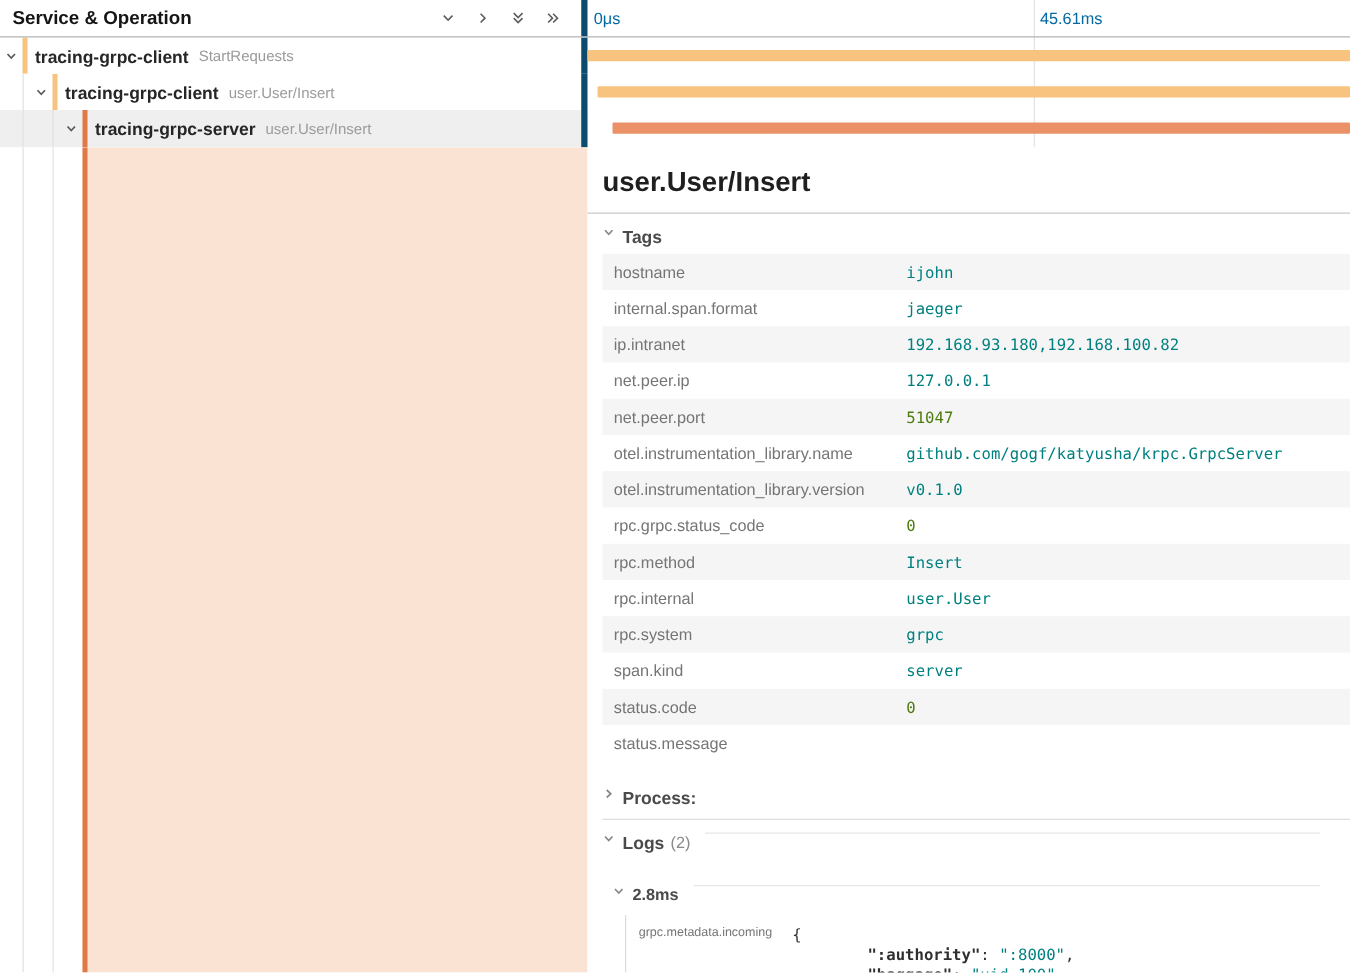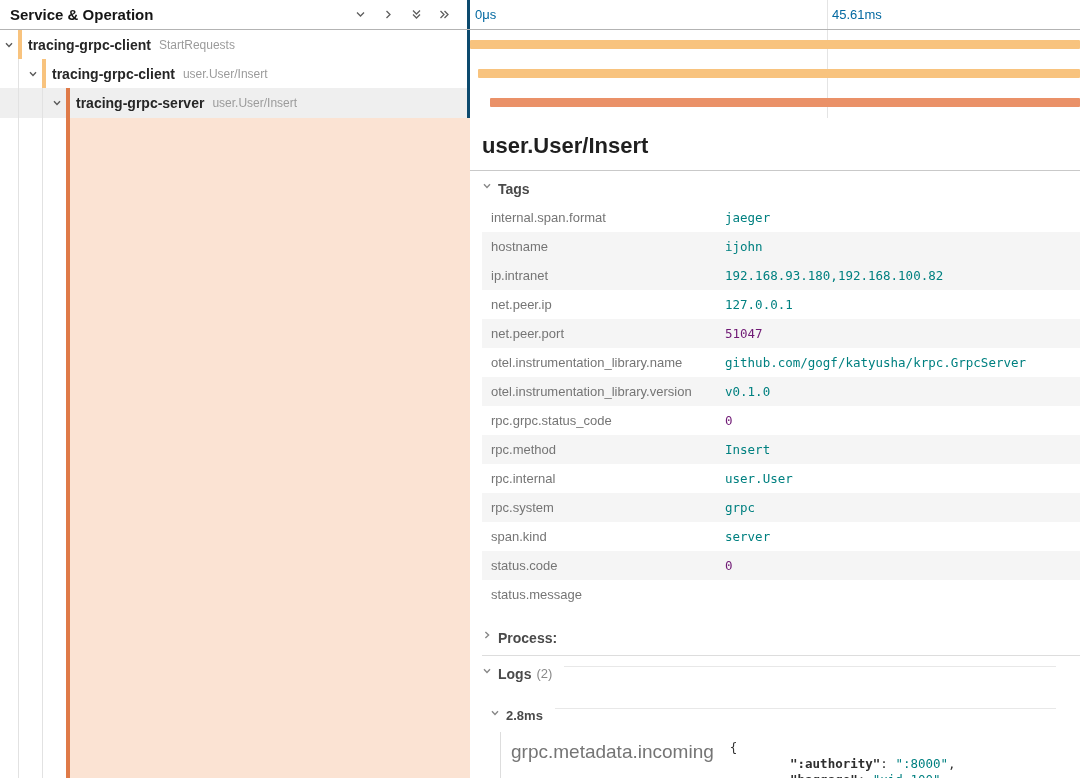--- a/index.html
+++ b/index.html
@@ -4,21 +4,21 @@
 <style>
   *{margin:0;padding:0;box-sizing:border-box}
   html,body{width:1080px;height:778px;overflow:hidden;background:#fff}
   body{font-family:"Liberation Sans","DejaVu Sans",sans-serif;color:#333;font-size:14px}
   .app{position:relative;width:1080px;height:778px}
 
   
   .top-area{position:relative;height:118px;background:#fff}
   .gridline{position:absolute;left:827px;top:0;bottom:0;width:1px;background:#e4e4e4;z-index:0}
   .header-row{position:relative;display:flex;height:30px;border-bottom:1px solid #b3b3b3;z-index:1}
-  .name-col{flex:0 0 470px;width:470px;border-right:3px solid #0c4a6e}
+  .name-col{flex:0 0 470px;width:470px;border-right:5px solid #0c4a6e}
   .header-name{display:flex;align-items:center;justify-content:space-between;padding:0 16px 0 10px}
   .svc-title{font-size:15px;font-weight:700;color:#151515}
   .header-icons{display:flex;align-items:center;gap:15px}
   .hicon{display:inline-flex;cursor:pointer}
   .time-col{flex:1;position:relative}
   .tick{position:absolute;top:7px;font-size:13px;color:#0369a1}
 
   .span-row{display:flex;height:29px}
   .span-row:nth-child(3){height:30px}
   .row-name{display:flex;align-items:center;position:relative;overflow:hidden}
@@ -49,30 +49,30 @@
   .count{margin-left:5px;color:#888;font-size:13px;font-weight:400}
   .rule{flex:1;height:1px;background:#e8e8e8;margin-left:12px}
 
   .tags-header{padding-top:10px;padding-bottom:6px}
   #tags-table{margin-left:12px}
   .tag-row{display:flex;align-items:center;min-height:29px}
   .tag-row.striped{background:#f5f5f5}
   .tag-key{flex:0 0 243px;padding-left:9px;font-size:13px;color:#757575}
   .tag-value{font-family:"DejaVu Sans Mono","Liberation Mono",monospace;font-size:12.5px;white-space:nowrap}
   .tag-value.string{color:#008080}
-  .tag-value.number{color:#701a75}
+  .tag-value.number{color:#4d7c0f}
 
   .process-header{margin-top:12px;padding-bottom:9px}
   .divider{margin-left:12px;border-bottom:1px solid #ddd}
   .logs-header{padding-top:10px}
   .log-entry{margin-left:10px}
   .entry-header{margin-top:12px;padding-left:10px}
   .log-fields{margin:4px 0 0 20px;border-left:1px solid #ddd;padding:8px 0 40px 10px}
   .log-field-row{display:flex;align-items:flex-start}
-  .log-field-key{flex:0 0 auto;font-size:19px;color:#757575;padding-top:1px}
+  .log-field-key{flex:0 0 auto;font-size:10px;color:#757575;padding-top:1px}
   .json-block{margin-left:16px;font-family:"DejaVu Sans Mono","Liberation Mono",monospace;font-size:12.5px;line-height:16px;white-space:pre;color:#333}
   .jkey{font-weight:700;color:#2f2f2f}
   .jstr{color:#008080}
   .jlink{text-decoration:underline}
 </style>
 </head>
 <body>
 
 <div class="app">
 
@@ -180,27 +180,27 @@
       <div class="section-header tags-header">
         <span class="schev">
           <svg width="10" height="10" viewBox="0 0 10 10">
               <path d="M2 3.2 L5 6.4 L8 3.2" fill="none" stroke="#888" stroke-width="1.4"></path>
             </svg>
         </span>
         <span class="hdr-label">Tags</span>
       </div>
 
       <div id="tags-table">
+          <div class="tag-row striped">
+            <div class="tag-key">hostname</div>
+            <div class="tag-value string">ijohn</div>
+          </div>
           <div class="tag-row">
             <div class="tag-key">internal.span.format</div>
             <div class="tag-value string">jaeger</div>
-          </div>
-          <div class="tag-row striped">
-            <div class="tag-key">hostname</div>
-            <div class="tag-value string">ijohn</div>
           </div>
           <div class="tag-row striped">
             <div class="tag-key">ip.intranet</div>
             <div class="tag-value string">192.168.93.180,192.168.100.82</div>
           </div>
           <div class="tag-row">
             <div class="tag-key">net.peer.ip</div>
             <div class="tag-value string">127.0.0.1</div>
           </div>
           <div class="tag-row striped">

